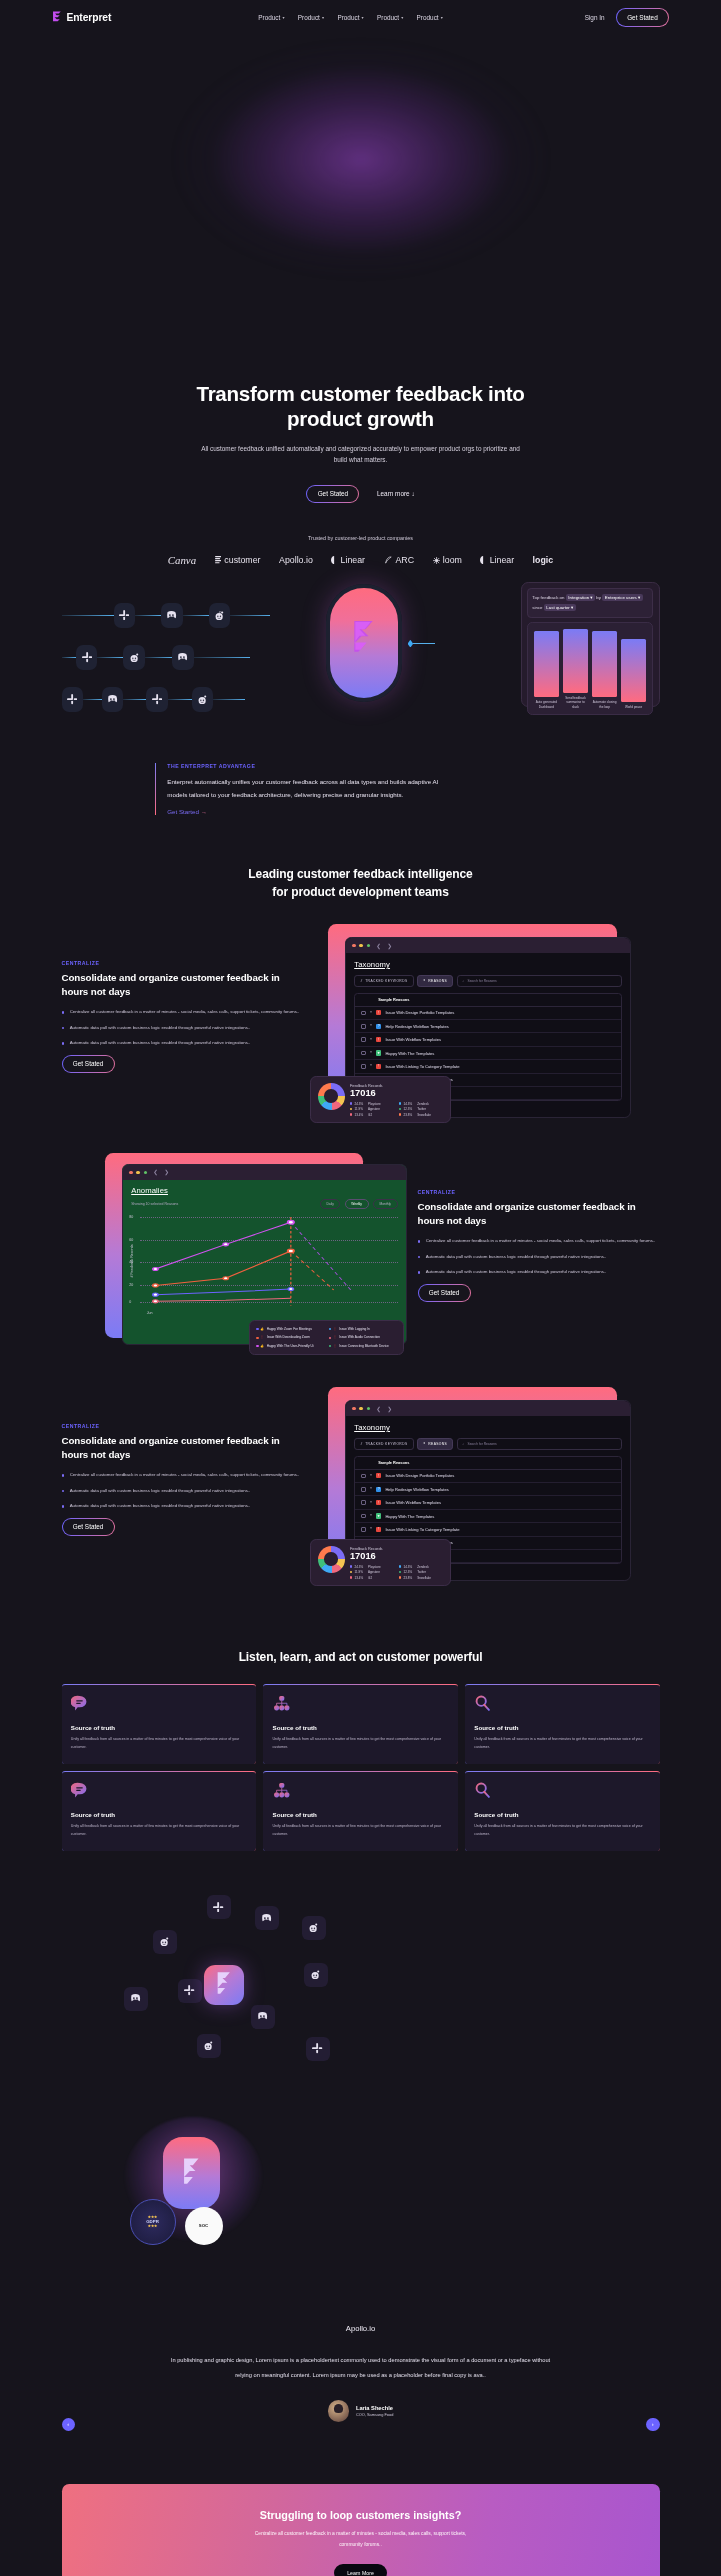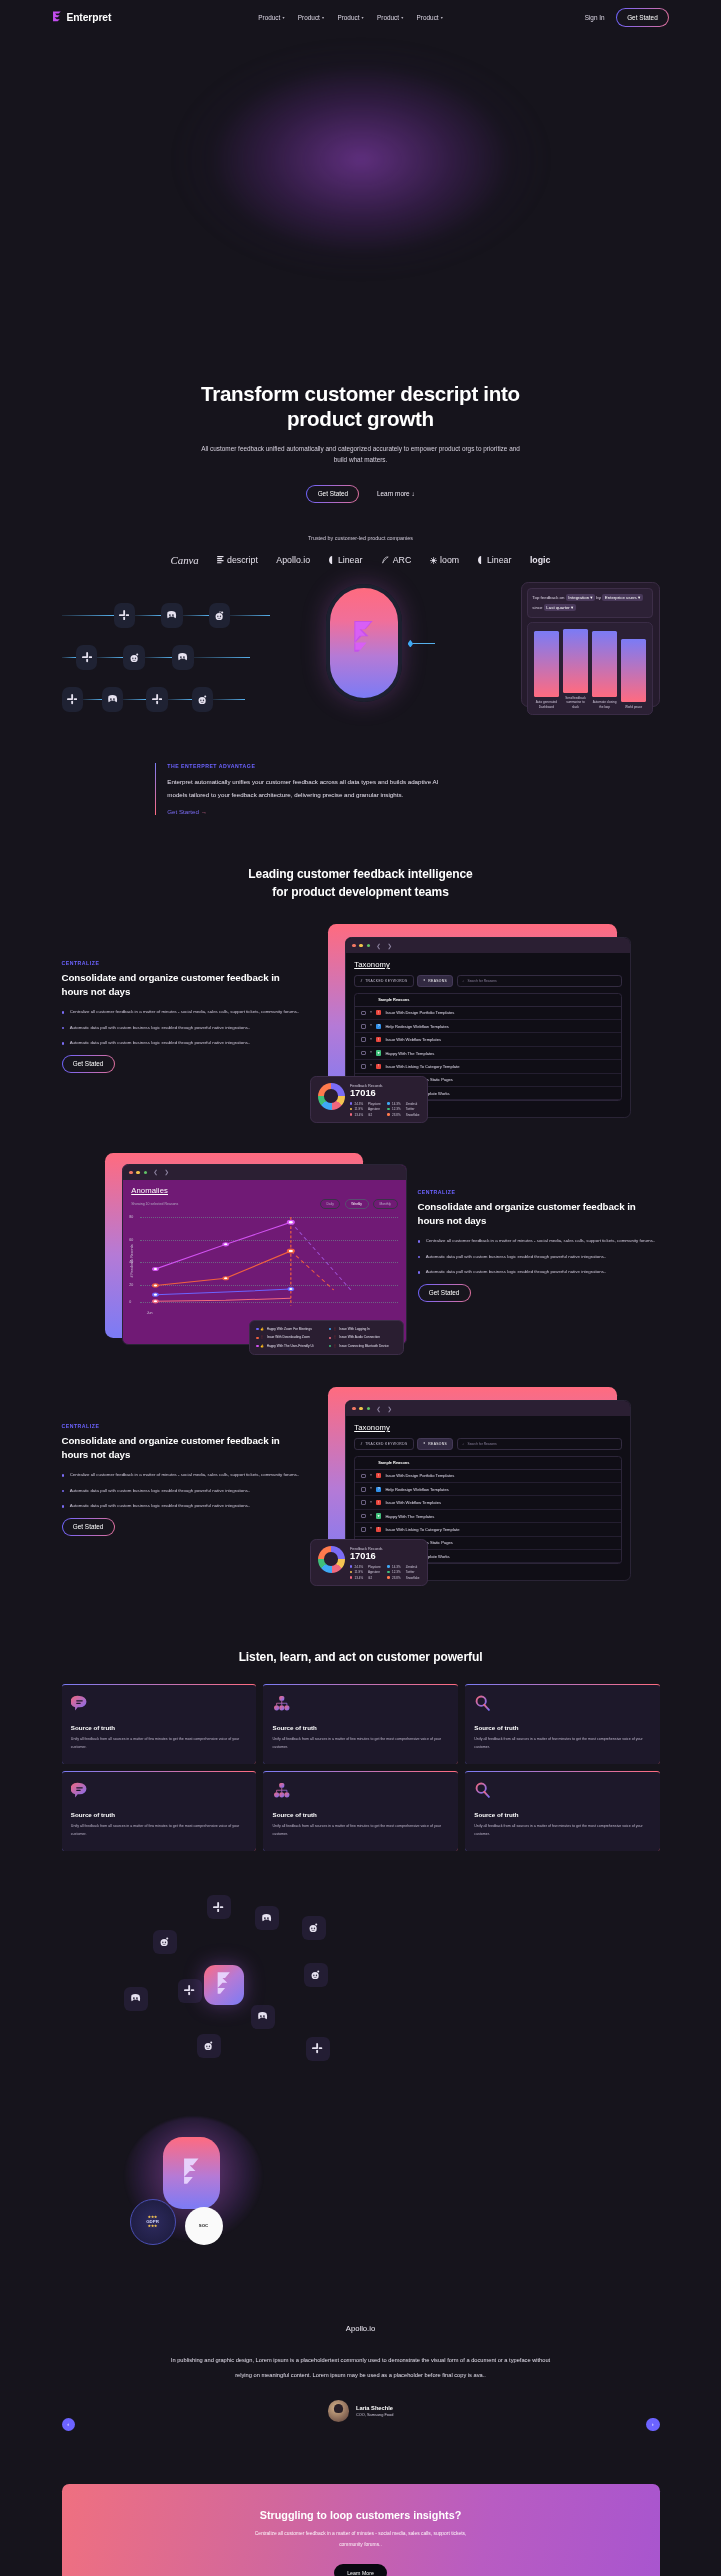--- a/index.html
+++ b/index.html
@@ -151,36 +151,36 @@
     font-size: 3.3px; color: #8a819c; display: flex; gap: 3.1px; align-items: center;
   }
   .tbl { margin-top: 5.2px; border: 0.5px solid #2c2539; border-radius: 3.6px; overflow: hidden; }
   .tbl-head { padding: 3.6px 6.2px 3.6px 23px; font-size: 3.9px; font-weight: 700; border-bottom: 0.5px solid #2c2539; }
   .row { display: flex; align-items: center; gap: 4.1px; padding: 3.6px 6.2px; border-bottom: 0.5px solid #241e30; font-size: 4.1px; color: #e4dff0; }
   .cbox { width: 4.6px; height: 4.6px; border: 0.6px solid #6a6080; border-radius: 1px; flex: none; }
   .quote-ic { color: #cfc8da; font-size: 3.6px; }
   .badge-ic { width: 5.2px; height: 5.2px; border-radius: 1px; font-size: 3.6px; display: flex; align-items: center; justify-content: center; color: #fff; flex: none; }
 
   .fr-card {
-    position: absolute; left: -17.5px; bottom: -14.4px; width: 118px;
+    position: absolute; left: -17.5px; bottom: -14.4px; width: 141px;
     background: #2a1e31; border: 0.5px solid #3c2d48; border-radius: 6.2px;
     padding: 5.7px 6.7px; display: flex; gap: 5.2px; align-items: flex-start;
   }
   .donut { width: 27px; height: 27px; border-radius: 50%; flex: none;
     background: conic-gradient(#7b6cf6 0 24.3%, #f5c451 24.3% 36.2%, #f0687e 36.2% 49.6%, #3fa9f5 49.6% 63.9%, #3fbf7a 63.9% 76.2%, #ff7a4d 76.2% 100%);
     position: relative; }
   .donut::after { content: ""; position: absolute; inset: 6.7px; background: #2a1e31; border-radius: 50%; }
   .fr-title { font-size: 3.9px; color: #cfc8da; }
   .fr-num { font-size: 9.3px; font-weight: 700; margin-top: 0.5px; }
   .legend { margin-top: 3.6px; display: grid; grid-template-columns: 1fr 1fr; gap: 1.5px 4.6px; }
   .lg { display: flex; align-items: center; gap: 2.1px; font-size: 3px; color: #cfc8da; }
   .lg i { width: 2.6px; height: 2.6px; border-radius: 50%; display: block; }
 
   
-  .chart-shot { position: absolute; left: 17.5px; top: 11.3px; right: -13.4px; bottom: -7.2px; background: #701a75; border-radius: 6.2px; overflow: hidden; border: 0.5px solid #2a2436; }
+  .chart-shot { position: absolute; left: 17.5px; top: 11.3px; right: -13.4px; bottom: -7.2px; background: #14532d; border-radius: 6.2px; overflow: hidden; border: 0.5px solid #2a2436; }
   .chart-head { padding: 6.2px 8.2px 0; }
   .chart-ctrls { display: flex; align-items: center; gap: 4.1px; padding: 4.1px 8.2px 0; }
   .ctl { font-size: 3.3px; padding: 2.1px 5.7px; border: 0.5px solid #3a3248; border-radius: 10.3px; color: #b8afc8; }
   .ctl.on { color: #fff; border-color: #594d70; }
   .showing { font-size: 3.5px; color: #b3aac4; flex: 1; }
   .plot { position: relative; height: 95px; margin: 4.1px 6.2px 0 6.2px; }
   .ytick { position: absolute; left: 0; font-size: 3.6px; color: #cfc8da; transform: translateY(-50%); }
   .gline { position: absolute; left: 11.3px; right: 2.1px; border-top: 0.5px dotted #6d6484; }
   .ylabel { position: absolute; left: -14.4px; top: 50%; transform: translateY(-50%) rotate(-90deg); font-size: 3.6px; color: #cfc8da; white-space: nowrap; }
   .xlabel { position: absolute; left: 17.5px; bottom: -7.2px; font-size: 3.6px; color: #cfc8da; }
@@ -300,42 +300,42 @@
     </div>
     <div class="nav-right">
       <span class="signin">Sign In</span>
       <span class="btn-outline">Get Stated</span>
     </div>
   </div>
 
   <div class="hero">
     <div class="hero-glow"></div>
     <h1>
-      <span>Transform customer descript into</span><br>
+      <span>Transform customer feedback into</span><br>
       <span>product growth</span>
     </h1>
     <p class="hero-sub">All customer feedback unified automatically and categorized accurately to empower product orgs to prioritize and build what matters.</p>
     <div class="hero-cta">
       <span class="btn-outline">Get Stated</span>
       <span class="learn-more"><span>Learn more</span> <span>↓</span></span>
     </div>
     <div class="trusted">Trusted by customer-led product companies</div>
 
     <div class="logos">
       <span class="logo serif">Canva</span>
       <span class="logo">
         <span>
             <svg width="6.7" height="8.2" viewBox="0 0 13 16">
               <rect y="0" width="13" height="2.4" rx="1.2" fill="#f2eef8"></rect>
               <rect y="4" width="10" height="2.4" rx="1.2" fill="#f2eef8"></rect>
               <rect y="8" width="13" height="2.4" rx="1.2" fill="#f2eef8"></rect>
               <rect y="12" width="9" height="2.4" rx="1.2" fill="#f2eef8"></rect>
             </svg>
           </span>
-        <span>descript</span>
+        <span>customer</span>
       </span>
       <span class="logo">Apollo.io</span>
       <span class="logo">
         <span>
             <svg width="6.2" height="8.2" viewBox="0 0 12 16">
               <path d="M6 0C2.7 0 0 3.6 0 8s2.7 8 6 8z" fill="#f2eef8"></path>
             </svg>
           </span>
         <span>Linear</span>
       </span>

